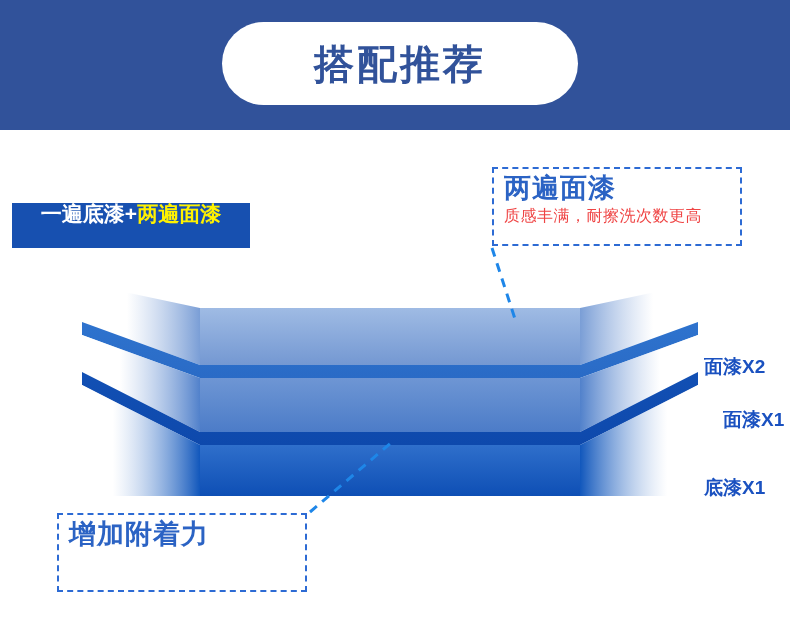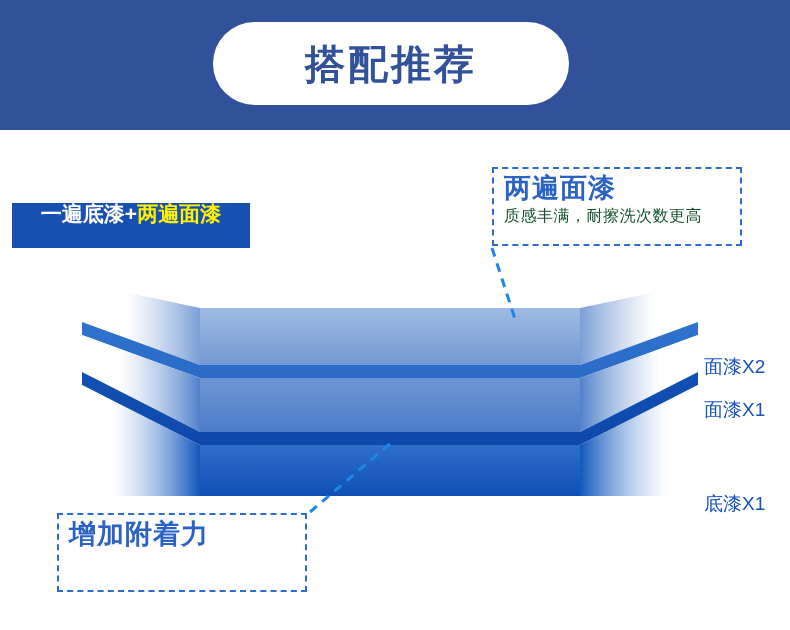--- a/index.html
+++ b/index.html
@@ -10,21 +10,21 @@
     position:relative;
     overflow:hidden;
   }
 
   
   #header-band{
     position:absolute; left:0; top:0; width:790px; height:130px;
     background:#31529A;
   }
   #title-pill{
-    position:absolute; left:213px; top:22px; width:356px; height:83px;
+    position:absolute; left:222px; top:22px; width:356px; height:83px;
     background:#ffffff; border-radius:42px;
     display:flex; align-items:center; justify-content:center;
   }
   #page-title{
     color:#31529A; font-size:40px; font-weight:bold; letter-spacing:3px;
     line-height:1;
   }
 
   
   #combo-badge{
@@ -37,40 +37,40 @@
 
   
   #room{
     position:absolute; left:0; top:0; width:790px; height:630px;
     pointer-events:none;
   }
 
   
   .side-label{
     position:absolute; left:704px;
-    color:#1A51C0; font-size:19px; font-weight:normal; white-space:nowrap;
+    color:#1A51C0; font-size:19px; font-weight:bold; white-space:nowrap;
     line-height:1;
   }
   #label-top{ top:357px; }
-  #label-mid{ top:400px; }
-  #label-bot{ top:494px; }
+  #label-mid{ top:410px;margin-left:19px; }
+  #label-bot{ top:478px; }
 
   
   .callout{
     position:absolute;
     border:2px dashed #2D6BD4;
     background:transparent;
     padding:4px 10px 8px 10px;
   }
   .callout-title{
     color:#2B63C4; font-size:27px; font-weight:bold; line-height:1.15;
     letter-spacing:1px;
   }
   .callout-sub{
-    color:#14532d; font-size:16px; line-height:1.3; margin-top:2px;
+    color:#ef4444; font-size:16px; line-height:1.3; margin-top:2px;
     letter-spacing:0.5px;
   }
   #callout-topcoat{ left:492px; top:167px; width:250px; height:79px; }
   #callout-primer{ left:57px; top:513px; width:250px; height:79px; }
 </style>
 </head>
 <body>
 
 <div id="header-band"></div>
 <div id="title-pill">

